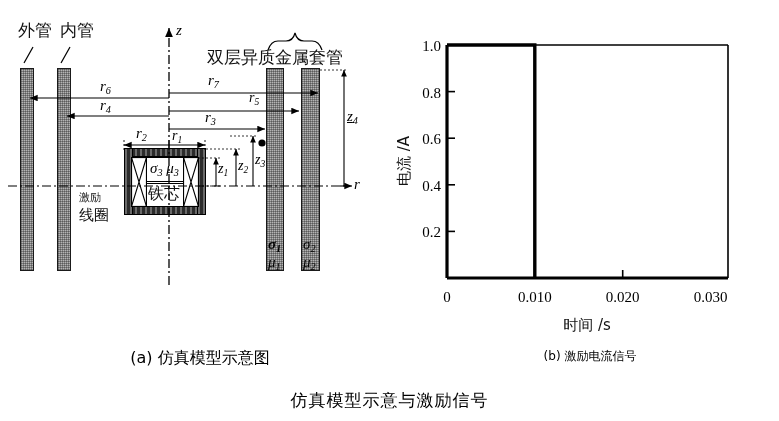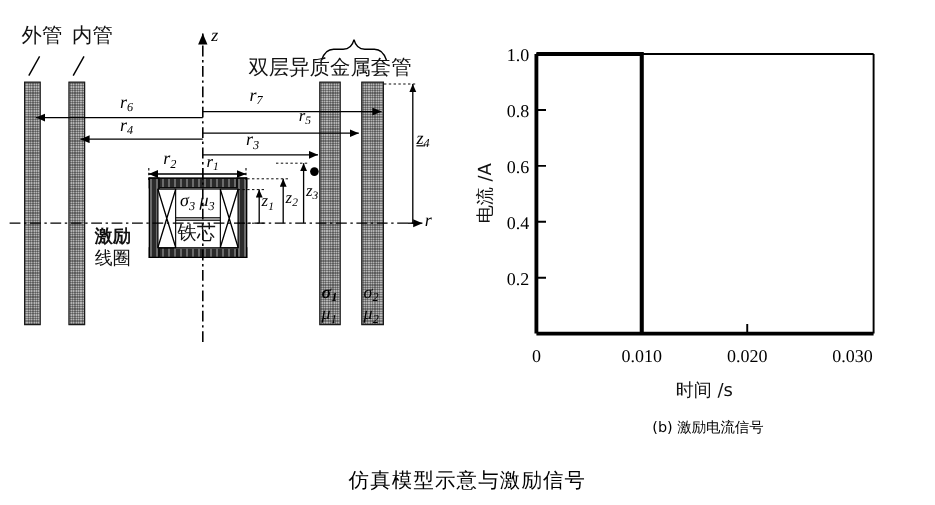--- a/index.html
+++ b/index.html
@@ -160,21 +160,21 @@
     </div>
     <div class="lbl-cn" style="left:148px;top:185px;font-size:16px;">铁芯</div>
 
     <div class="lbl-it" style="left:268px;top:236px;font-size:15px;font-weight:bold;">σ<sub class="sub">1</sub></div>
     <div class="lbl-it" style="left:268px;top:254px;font-size:15px;">μ<sub class="sub">1</sub></div>
     <div class="lbl-it" style="left:303px;top:236px;font-size:15px;">σ<sub class="sub">2</sub></div>
     <div class="lbl-it" style="left:303px;top:254px;font-size:15px;">μ<sub class="sub">2</sub></div>
 
     <div class="abs" style="left:267px;top:233px;width:16px;height:38px;background:#fff;z-index:-1;"></div>
 
-    <div class="lbl-cn" style="left:79px;top:189px;font-size:15px;font-weight:bold;">激励</div>
+    <div class="lbl-cn" style="left:79px;top:189px;font-size:11px;">激励</div>
     <div class="lbl-cn" style="left:79px;top:207px;font-size:15px;">线圈</div>
   </div>
 
   <div class="abs" style="left:395px;top:18px;width:384px;height:320px;">
     <svg width="384" height="320">
 
       <g>
 
         <line x1="52" y1="260" x2="333" y2="260" stroke="#000" stroke-width="3.2"></line>
 
@@ -208,17 +208,18 @@
       <text class="axis-text" x="139.8" y="284" text-anchor="middle">0.010</text>
       <text class="axis-text" x="227.7" y="284" text-anchor="middle">0.020</text>
       <text class="axis-text" x="315.5" y="284" text-anchor="middle">0.030</text>
 
       <text class="axis-cn" x="192" y="312" text-anchor="middle">时间 /s</text>
 
       <text class="axis-cn" x="0" y="0" text-anchor="middle" transform="translate(14,143) rotate(-90)">电流 /A</text>
     </svg>
   </div>
 
+  <div class="caption" style="left:60px;top:348px;width:280px;font-size:16px;">(a) 仿真模型示意图</div>
   <div class="caption" style="left:450px;top:348px;width:280px;font-size:12px;">(b) 激励电流信号</div>
 
   <div class="caption" style="left:0;top:389px;width:779px;font-size:17px;letter-spacing:1px;text-align:center;">仿真模型示意与激励信号</div>
 
 </div>
 
 </body></html>

